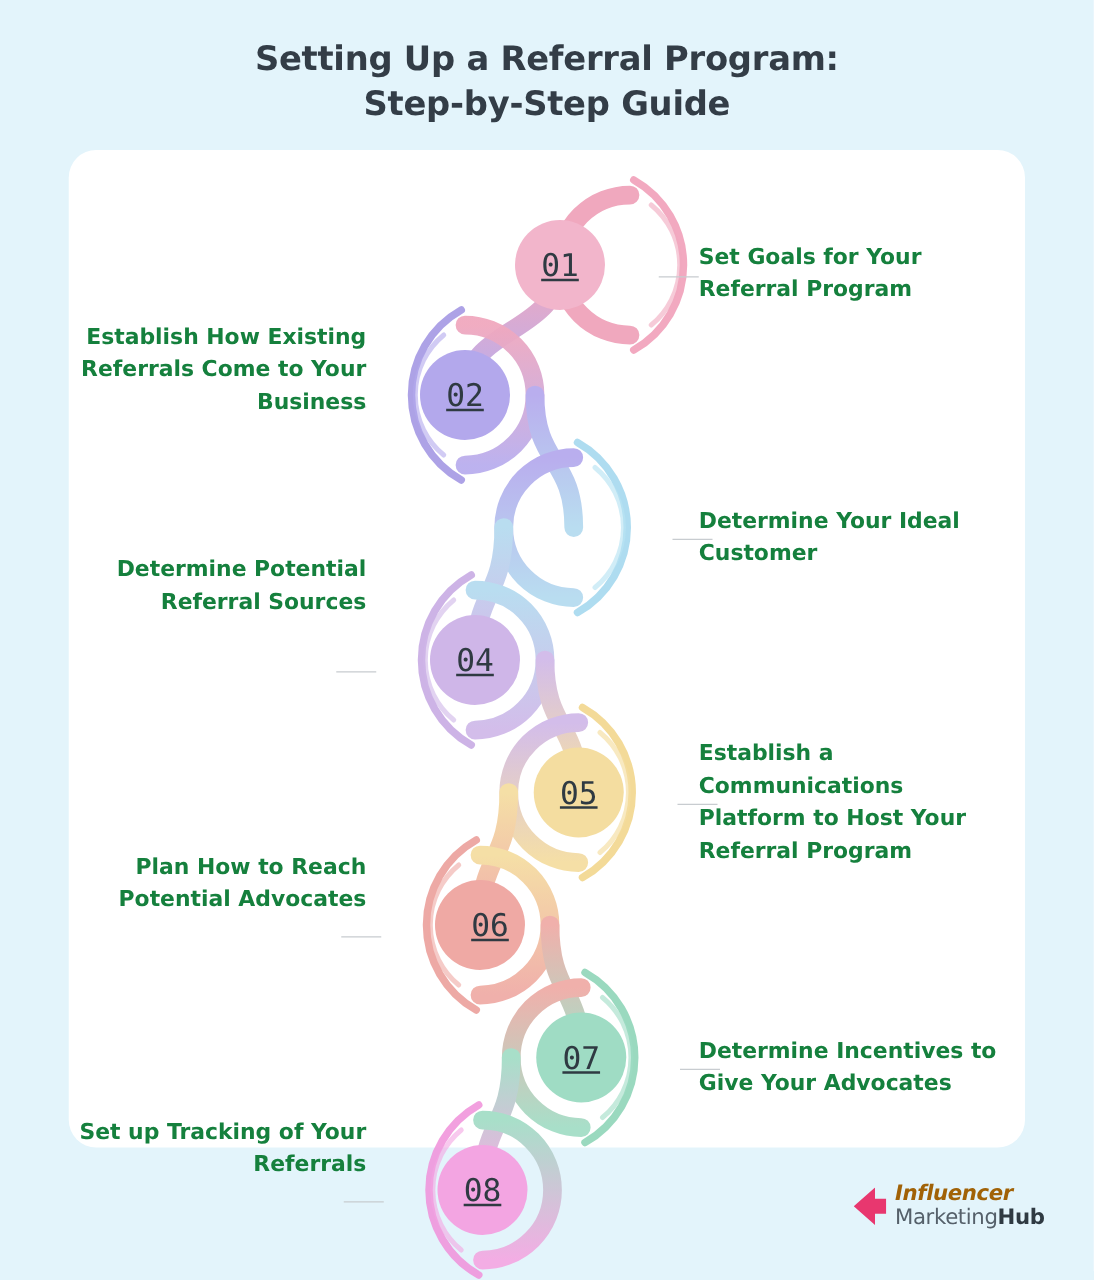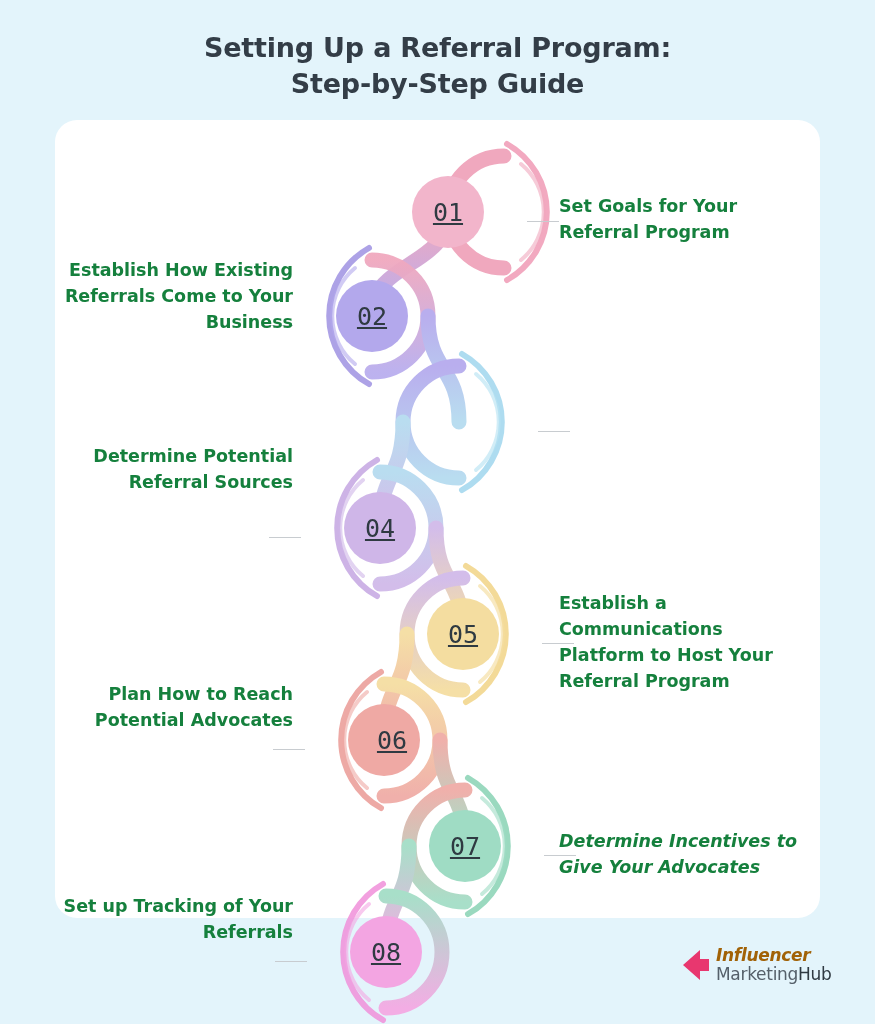--- a/index.html
+++ b/index.html
@@ -111,21 +111,21 @@
     font-weight: bold;
     color: #a16207;
     letter-spacing: -0.3px;
     font-style: italic;
   }
   .logo-line-2 {
     font-size: 17px;
     color: #55606a;
     letter-spacing: -0.3px;
   }
-  .logo-hub { color: #2f3a42; font-weight: normal; }
+  .logo-hub { color: #2f3a42; font-weight: bold; }
 </style>
 </head>
 <body>
 
 <div id="title-block">
   <div class="title-line">Setting Up a Referral Program:</div>
   <div class="title-line">Step-by-Step Guide</div>
 </div>
 
 <div id="card">
@@ -248,24 +248,25 @@
   <div class="connector" style="left:206px; top:205px;  width:32px;"></div>
   <div class="connector" style="left:483px; top:311px;  width:32px;"></div>
   <div class="connector" style="left:214px; top:417px;  width:32px;"></div>
   <div class="connector" style="left:487px; top:523px;  width:32px;"></div>
   <div class="connector" style="left:218px; top:629px;  width:32px;"></div>
   <div class="connector" style="left:489px; top:735px;  width:32px;"></div>
   <div class="connector" style="left:220px; top:841px;  width:32px;"></div>
 
   <div class="step-label right" style="left:504px; top:74px;">Set Goals for Your Referral Program</div>
   <div class="step-label left" style="left:-22px; top:138px;">Establish How Existing Referrals Come to Your Business</div>
+  <div class="step-label right" style="left:504px; top:285px;">Determine Your Ideal Customer</div>
   <div class="step-label left" style="left:-22px; top:324px;">Determine Potential Referral Sources</div>
   <div class="step-label right" style="left:504px; top:471px; width:250px;">Establish a Communications Platform to Host Your Referral Program</div>
   <div class="step-label left" style="left:-22px; top:562px;">Plan How to Reach Potential Advocates</div>
-  <div class="step-label right" style="left:504px; top:709px; width:256px;font-style:italic;">Determine Incentives to Give Your Advocates</div>
+  <div class="step-label right" style="left:504px; top:709px; width:256px;">Determine Incentives to Give Your Advocates</div>
   <div class="step-label left" style="left:-22px; top:774px;">Set up Tracking of Your Referrals</div>
 
 </div>
 
 <div id="logo">
   <svg id="logo-mark" viewBox="0 0 26 30" xmlns="http://www.w3.org/2000/svg">
     <path d="M 0 15 L 17 0 L 17 9 L 26 9 L 26 21 L 17 21 L 17 30 Z" fill="#e8376f"></path>
   </svg>
   <div id="logo-text">
     <div class="logo-line-1">Influencer</div>

